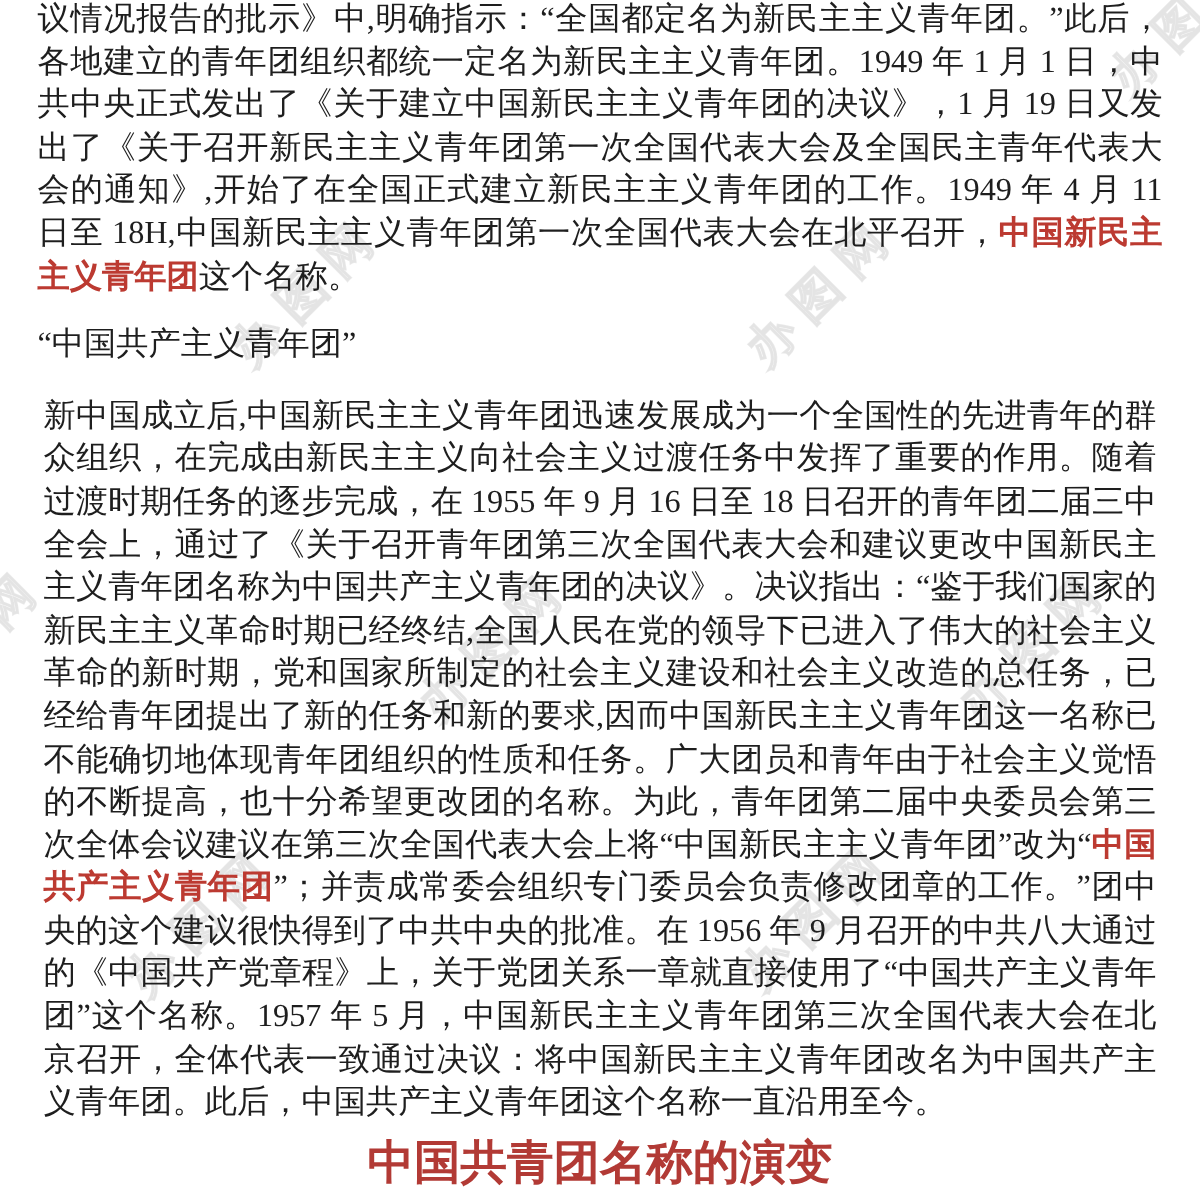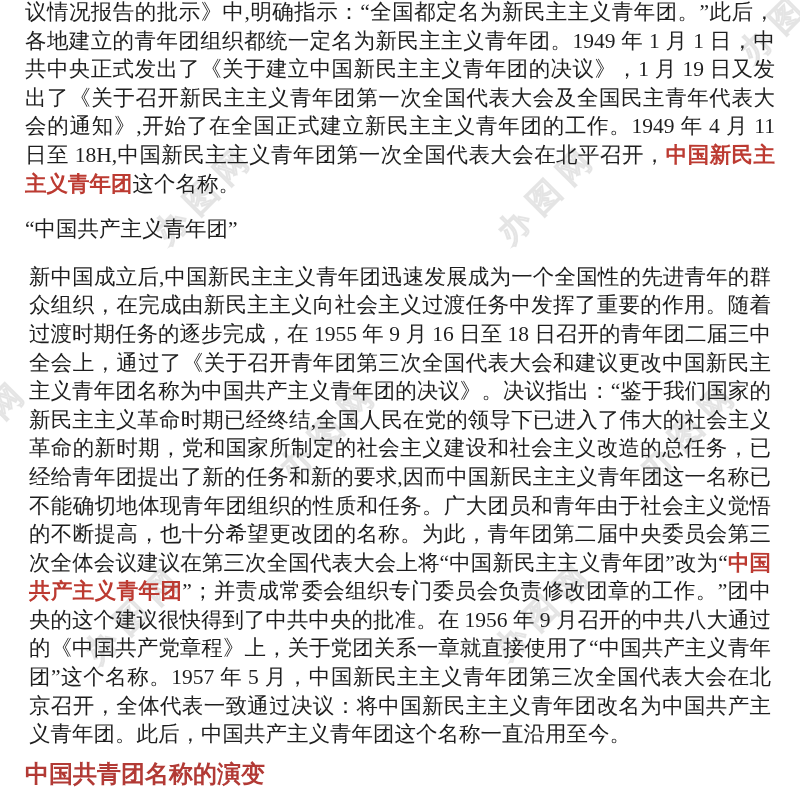--- a/index.html
+++ b/index.html
@@ -57,24 +57,24 @@
     text-align: left;
   }
   #paragraph-2 { margin: 4px; }
   .seg.red-bold {
     color: var(--red, #bc3a31);
     font-weight: bold;
   }
   .section-heading {
     margin: 9px 0 0 0;
     color: var(--heading-red, #b23a35);
-    font-size: 24px;
+    font-size: 31px;
     line-height: 33px;
     font-weight: bold;
-    text-align: left;
+    text-align: center;
   }
 </style>
 </head>
 <body>
 
 <div class="page">
   <div class="watermark-layer">
       <span class="wm" style="left: 790px; top: 15px;">办图网</span>
       <span class="wm" style="left: 205px; top: 196px;">办图网</span>
       <span class="wm" style="left: 548px; top: 196px;">办图网</span>

